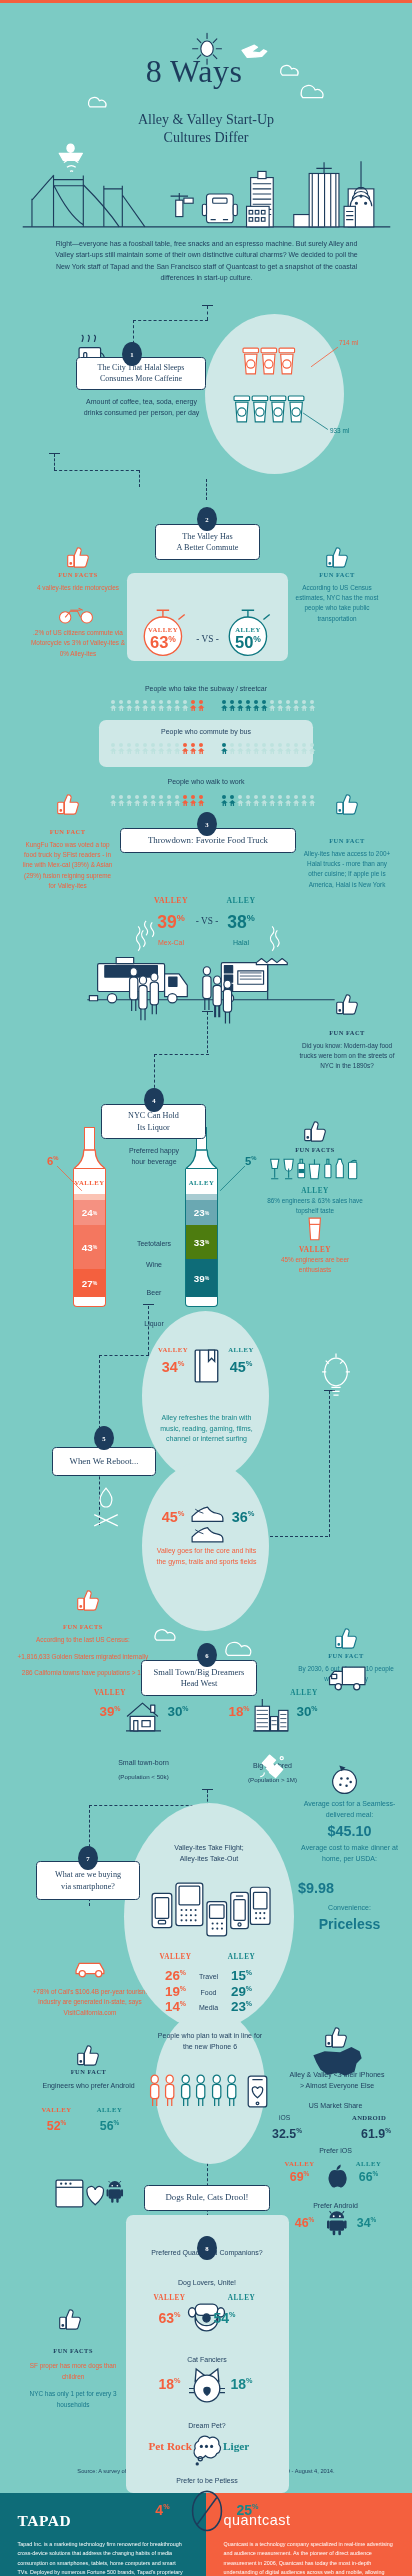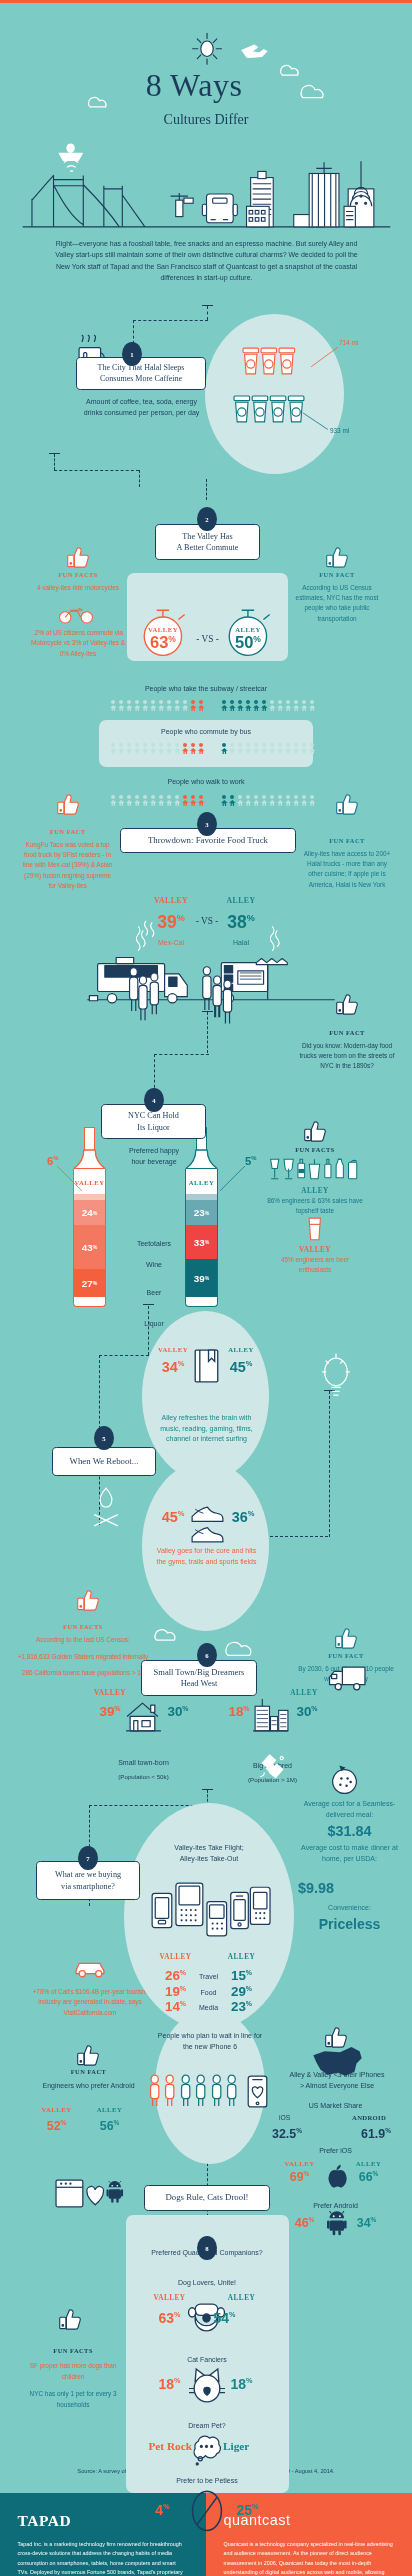--- a/index.html
+++ b/index.html
@@ -14,21 +14,21 @@
 
   
   .serif { font-family:"Liberation Serif", serif; }
   .navy { color:#1d3c5c; }
   .coral { color:#f4603e; }
   .dkteal { color:#17778b; }
   .tealtx { color:#17868a; }
 
   
   .hero-title {
-    position:absolute; left:0; top:67px; width:388px; text-align:center;
+    position:absolute; left:0; top:53px; width:388px; text-align:center;
     font-family:"Liberation Serif", serif; font-size:32px; color:#1d3c5c; letter-spacing:0.5px;
   }
   .hero-sub {
     position:absolute; left:0; top:111px; width:412px; text-align:center;
     font-family:"Liberation Serif", serif; font-size:14px; color:#1d3c5c; line-height:1.28;
   }
   .intro {
     position:absolute; left:52px; top:238px; width:309px; text-align:center;
     font-size:7px; color:#1d3c5c; line-height:1.62;
   }
@@ -115,20 +115,21 @@
     <path d="M124 296 a22 22 0 0 1 28 0 M130 305 a14 14 0 0 1 17 0 M136 313 a7 7 0 0 1 6 0"></path>
   </g>
   <g stroke="#fff" stroke-width="2.4" fill="#fff">
     <ellipse cx="137" cy="268" rx="7" ry="8"></ellipse>
       <path d="M115 278h45l-8 14h-29z" stroke-linejoin="round"></path>
   </g>
 </svg>
 
 <div class="hero-title serif">8 Ways</div>
 <div class="hero-sub serif">
+  <div>Alley &amp; Valley Start-Up</div>
   <div>Cultures Differ</div>
 </div>
 
 <svg style="position:absolute;left:20.6px;top:155px;z-index:2" width="371" height="77" viewBox="0 0 720 150">
   <g stroke="#1d3c5c" stroke-width="2.2" fill="none">
     <path d="M2 140 h716"></path>
     <path d="M20 140V85 M62 140V40 M120 140V40 M62 48h58 M62 60h58 M20 88 q45 -52 42 -48 M62 58 q30 60 58 78 M120 58 q45 45 70 82"></path>
     <path d="M160 140V60 M196 140V60 M160 66h36 M196 78 q25 35 44 62"></path>
     <g fill="#fff">
         <rect x="300" y="88" width="14" height="32"></rect>
@@ -816,21 +817,21 @@
     </svg>
   <div class="barrel" style="border-left:1.3px solid #0e7780;border-right:1.3px solid #0e7780;background:#fff;margin-top:-1px;">
     <div style="height:10.3px;"></div>
     <div class="lbl-alley" style="text-align:center;font-size:6.7px;">ALLEY</div>
     <div style="height:8.2px;"></div>
     <div class="seg" style="height:6.2px;background:#a8ccd2;"></div>
     <div class="seg" style="height:25px;background:#6aa8b2;">
         <span>23</span>
         <span class="pct">%</span>
       </div>
-    <div class="seg" style="height:34px;background:#ef4444;">
+    <div class="seg" style="height:34px;background:#4d7c0f;">
         <span>33</span>
         <span class="pct">%</span>
       </div>
     <div class="seg" style="height:38px;background:#0e6c78;">
         <span>39</span>
         <span class="pct">%</span>
       </div>
     <div style="height:6.2px;"></div>
   </div>
   <div style="width:33px;height:3.1px;border:1.3px solid #0e7780;border-top:none;border-radius:0 0 4.1px 4.1px;background:#fff;"></div>
@@ -1117,21 +1118,21 @@
     <g fill="#1d3c5c" stroke="none">
         <circle cx="24" cy="26" r="2.4"></circle>
         <circle cx="36" cy="26" r="2.4"></circle>
         <circle cx="22" cy="38" r="2.4"></circle>
         <circle cx="34" cy="40" r="2.4"></circle>
         <circle cx="42" cy="33" r="2.4"></circle>
       </g>
   </g>
 </svg>
 <div class="cap dkteal" style="left:298px;top:1799px;width:103px;color:#17778b;">Average cost for a Seamless-delivered meal:</div>
-<div class="bignum" style="position:absolute;left:298px;top:1823px;width:103px;text-align:center;font-size:14.4px;color:#17778b;">$31.84</div>
+<div class="bignum" style="position:absolute;left:298px;top:1823px;width:103px;text-align:center;font-size:14.4px;color:#17778b;">$45.10</div>
 <div class="cap dkteal" style="left:298px;top:1843px;width:103px;color:#17778b;">Average cost to make dinner at home, per USDA:</div>
 <div class="bignum" style="position:absolute;left:298px;top:1880px;width:103px;text-align:left;font-size:14.4px;color:#17778b;">$9.98</div>
 <div class="cap dkteal" style="left:298px;top:1903px;width:103px;color:#17778b;">Convenience:</div>
 <div class="bignum" style="position:absolute;left:298px;top:1916px;width:103px;text-align:center;font-size:14px;color:#17778b;">Priceless</div>
 
 <svg style="position:absolute;left:73px;top:1955px;z-index:3" width="36" height="24" viewBox="0 0 70 46">
   <g stroke="#f4603e" stroke-width="2.4" fill="#fff" stroke-linejoin="round">
     <path d="M6 30 l6 -14 h40 l8 14 v6 h-54z"></path>
       <circle cx="18" cy="36" r="6"></circle>
       <circle cx="50" cy="36" r="6"></circle>

